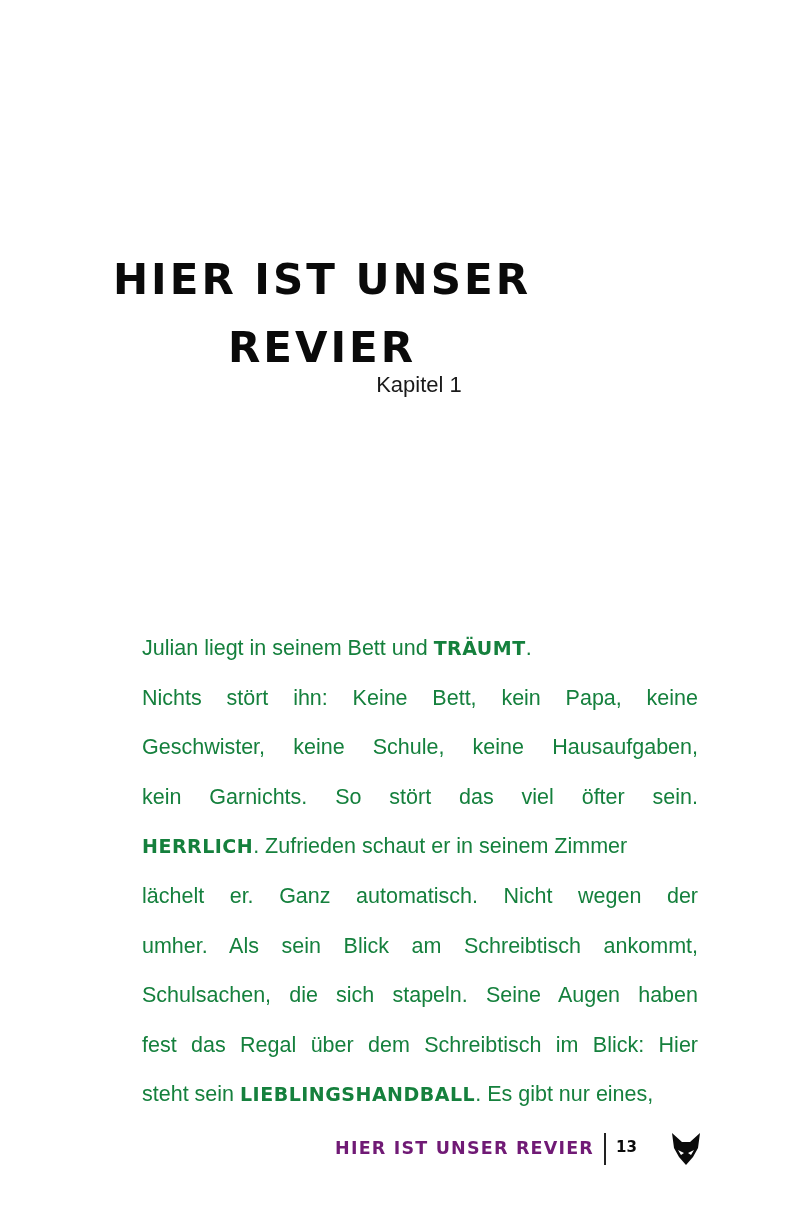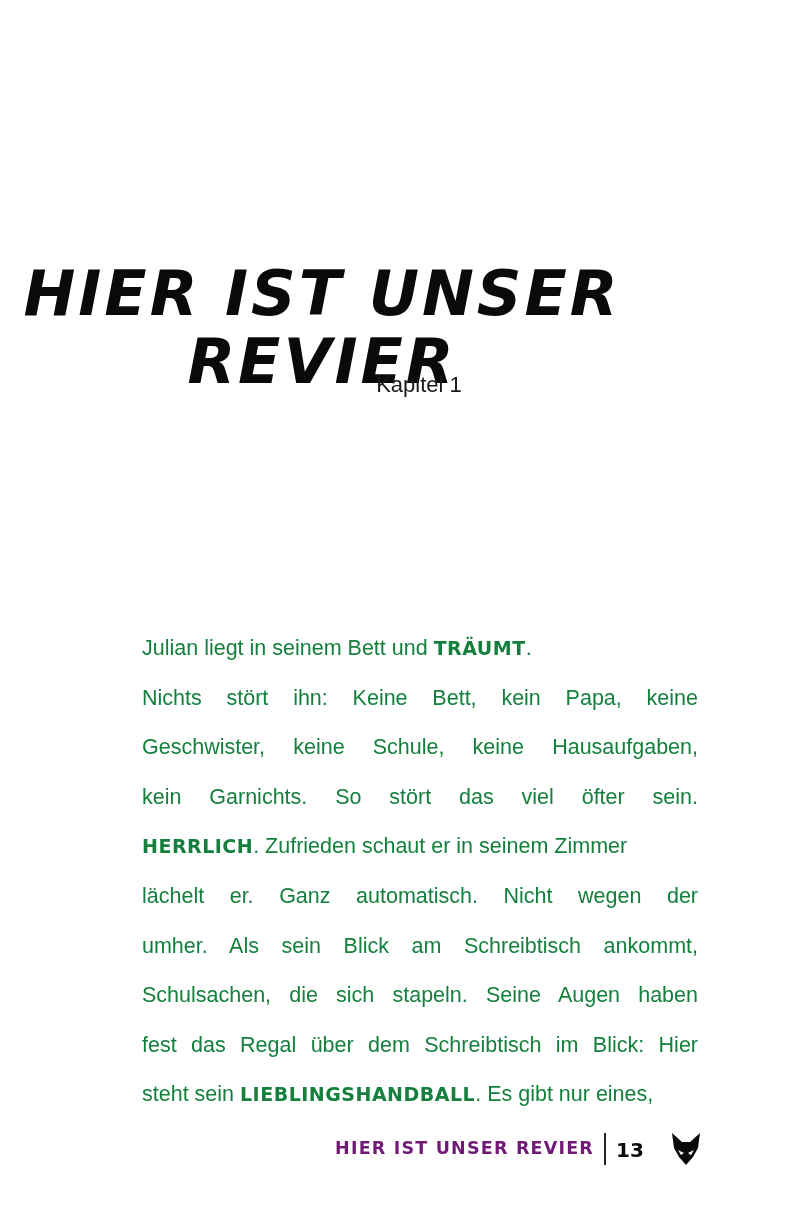--- a/index.html
+++ b/index.html
@@ -1,22 +1,22 @@
 <!DOCTYPE html>
 <html><head>
   <meta charset="utf-8">
   <style>
     html, body { margin: 0; padding: 0; background: #ffffff; }
     body { width: 800px; height: 1216px; position: relative; overflow: hidden; color: #111; }
     .title {
       position: absolute; left: 0; width: 644px; top: 218px;
       text-align: center;
       font-family: "DejaVu Sans", sans-serif; font-weight: bold;
-      font-size: 62px; line-height: 68px; letter-spacing: 3px;
-      color: #0a0a0a; text-transform: uppercase; font-style: italic;
+      font-size: 42px; line-height: 68px; letter-spacing: 3px;
+      color: #0a0a0a; text-transform: uppercase;
     }
     .subtitle {
       position: absolute; left: 0; width: 838px; top: 372px;
       text-align: center;
       font-family: "Liberation Sans", sans-serif; font-size: 22px; color: #1a1a1a;
     }
     .body-text {
       position: absolute; left: 142px; width: 556px; top: 612px;
       font-family: "Liberation Sans", sans-serif; font-size: 21.5px;
       line-height: 72px; color: #15803d;
@@ -35,21 +35,21 @@
       font-family: "DejaVu Sans", sans-serif; font-weight: bold;
       font-size: 17.5px; letter-spacing: 1.2px; color: #701a75;
       white-space: nowrap;
     }
     .footer-sep {
       position: absolute; left: 604px; top: 7px; width: 1.5px; height: 32px; background: #222;
     }
     .footer-page {
       position: absolute; left: 616px; top: 12px;
       font-family: "DejaVu Sans", sans-serif; font-weight: bold;
-      font-size: 20px; color: #0a0a0a;
+      font-size: 15px; color: #0a0a0a;
     }
     .fox-icon { position: absolute; left: 671px; top: 6px; width: 30px; height: 34px; }
   </style>
 </head>
 <body>
 
 <h1 class="title">
   <span>HIER IST UNSER</span><br>
   <span>REVIER</span>
 </h1>

